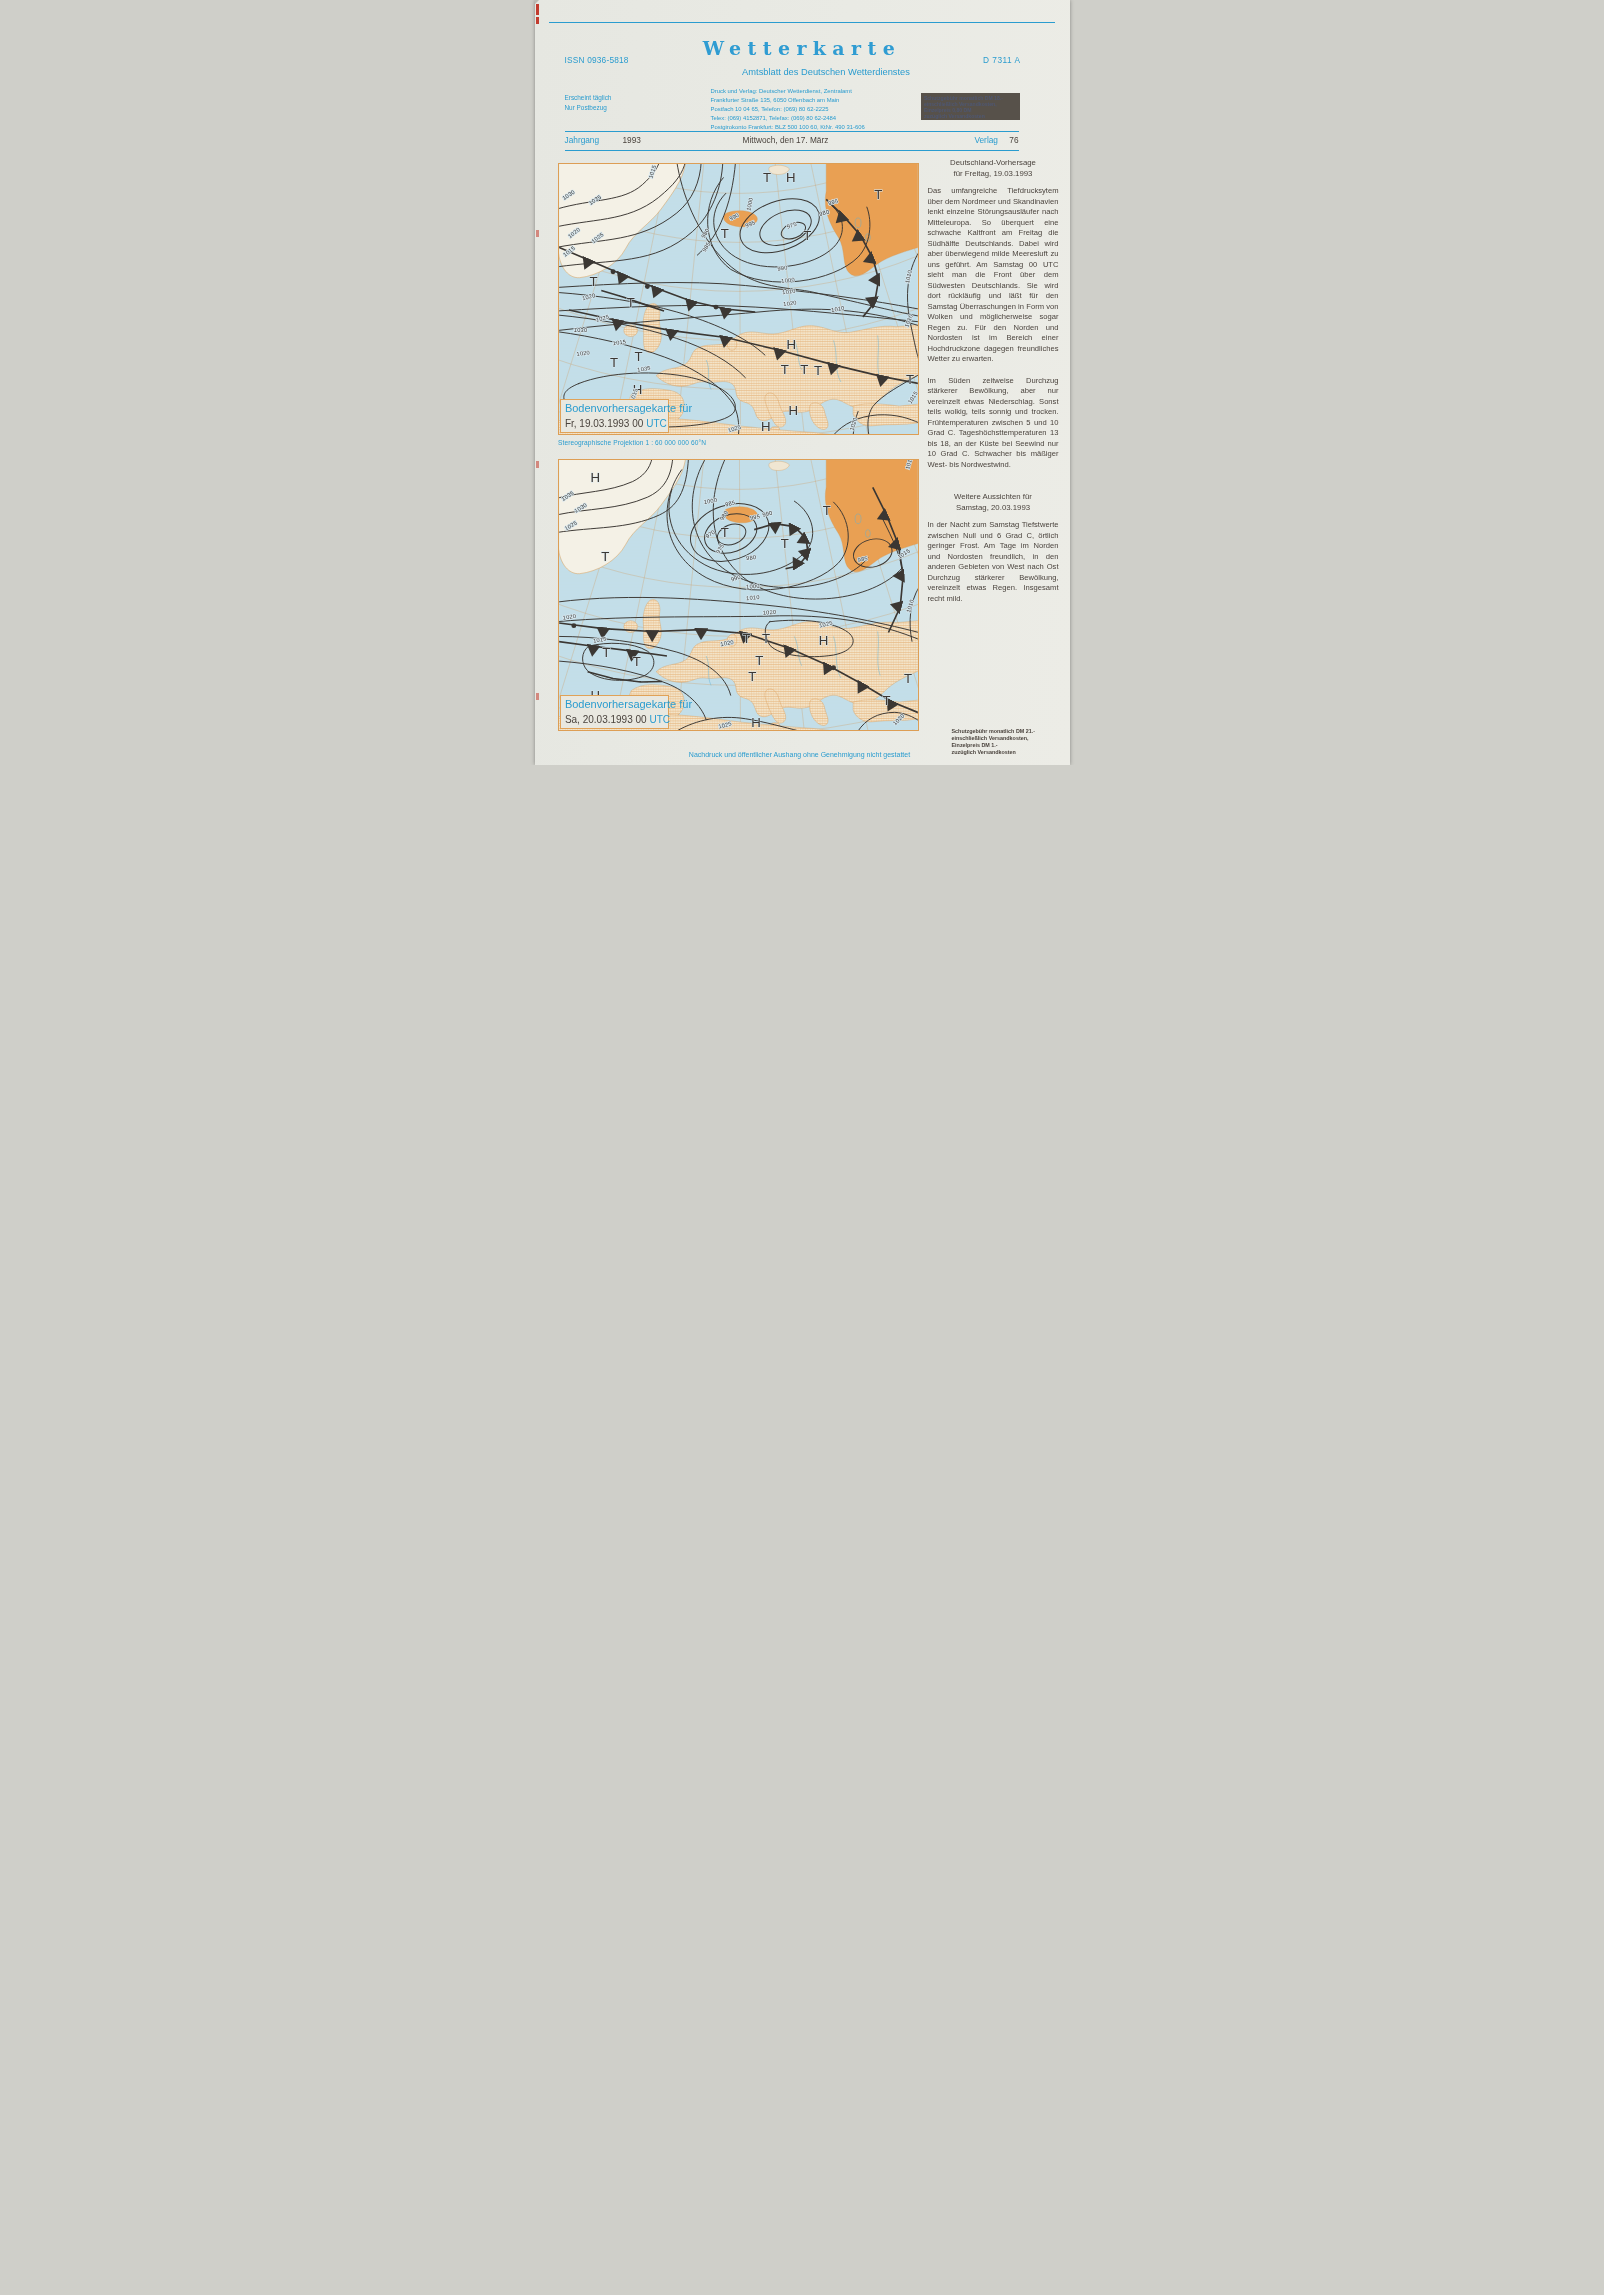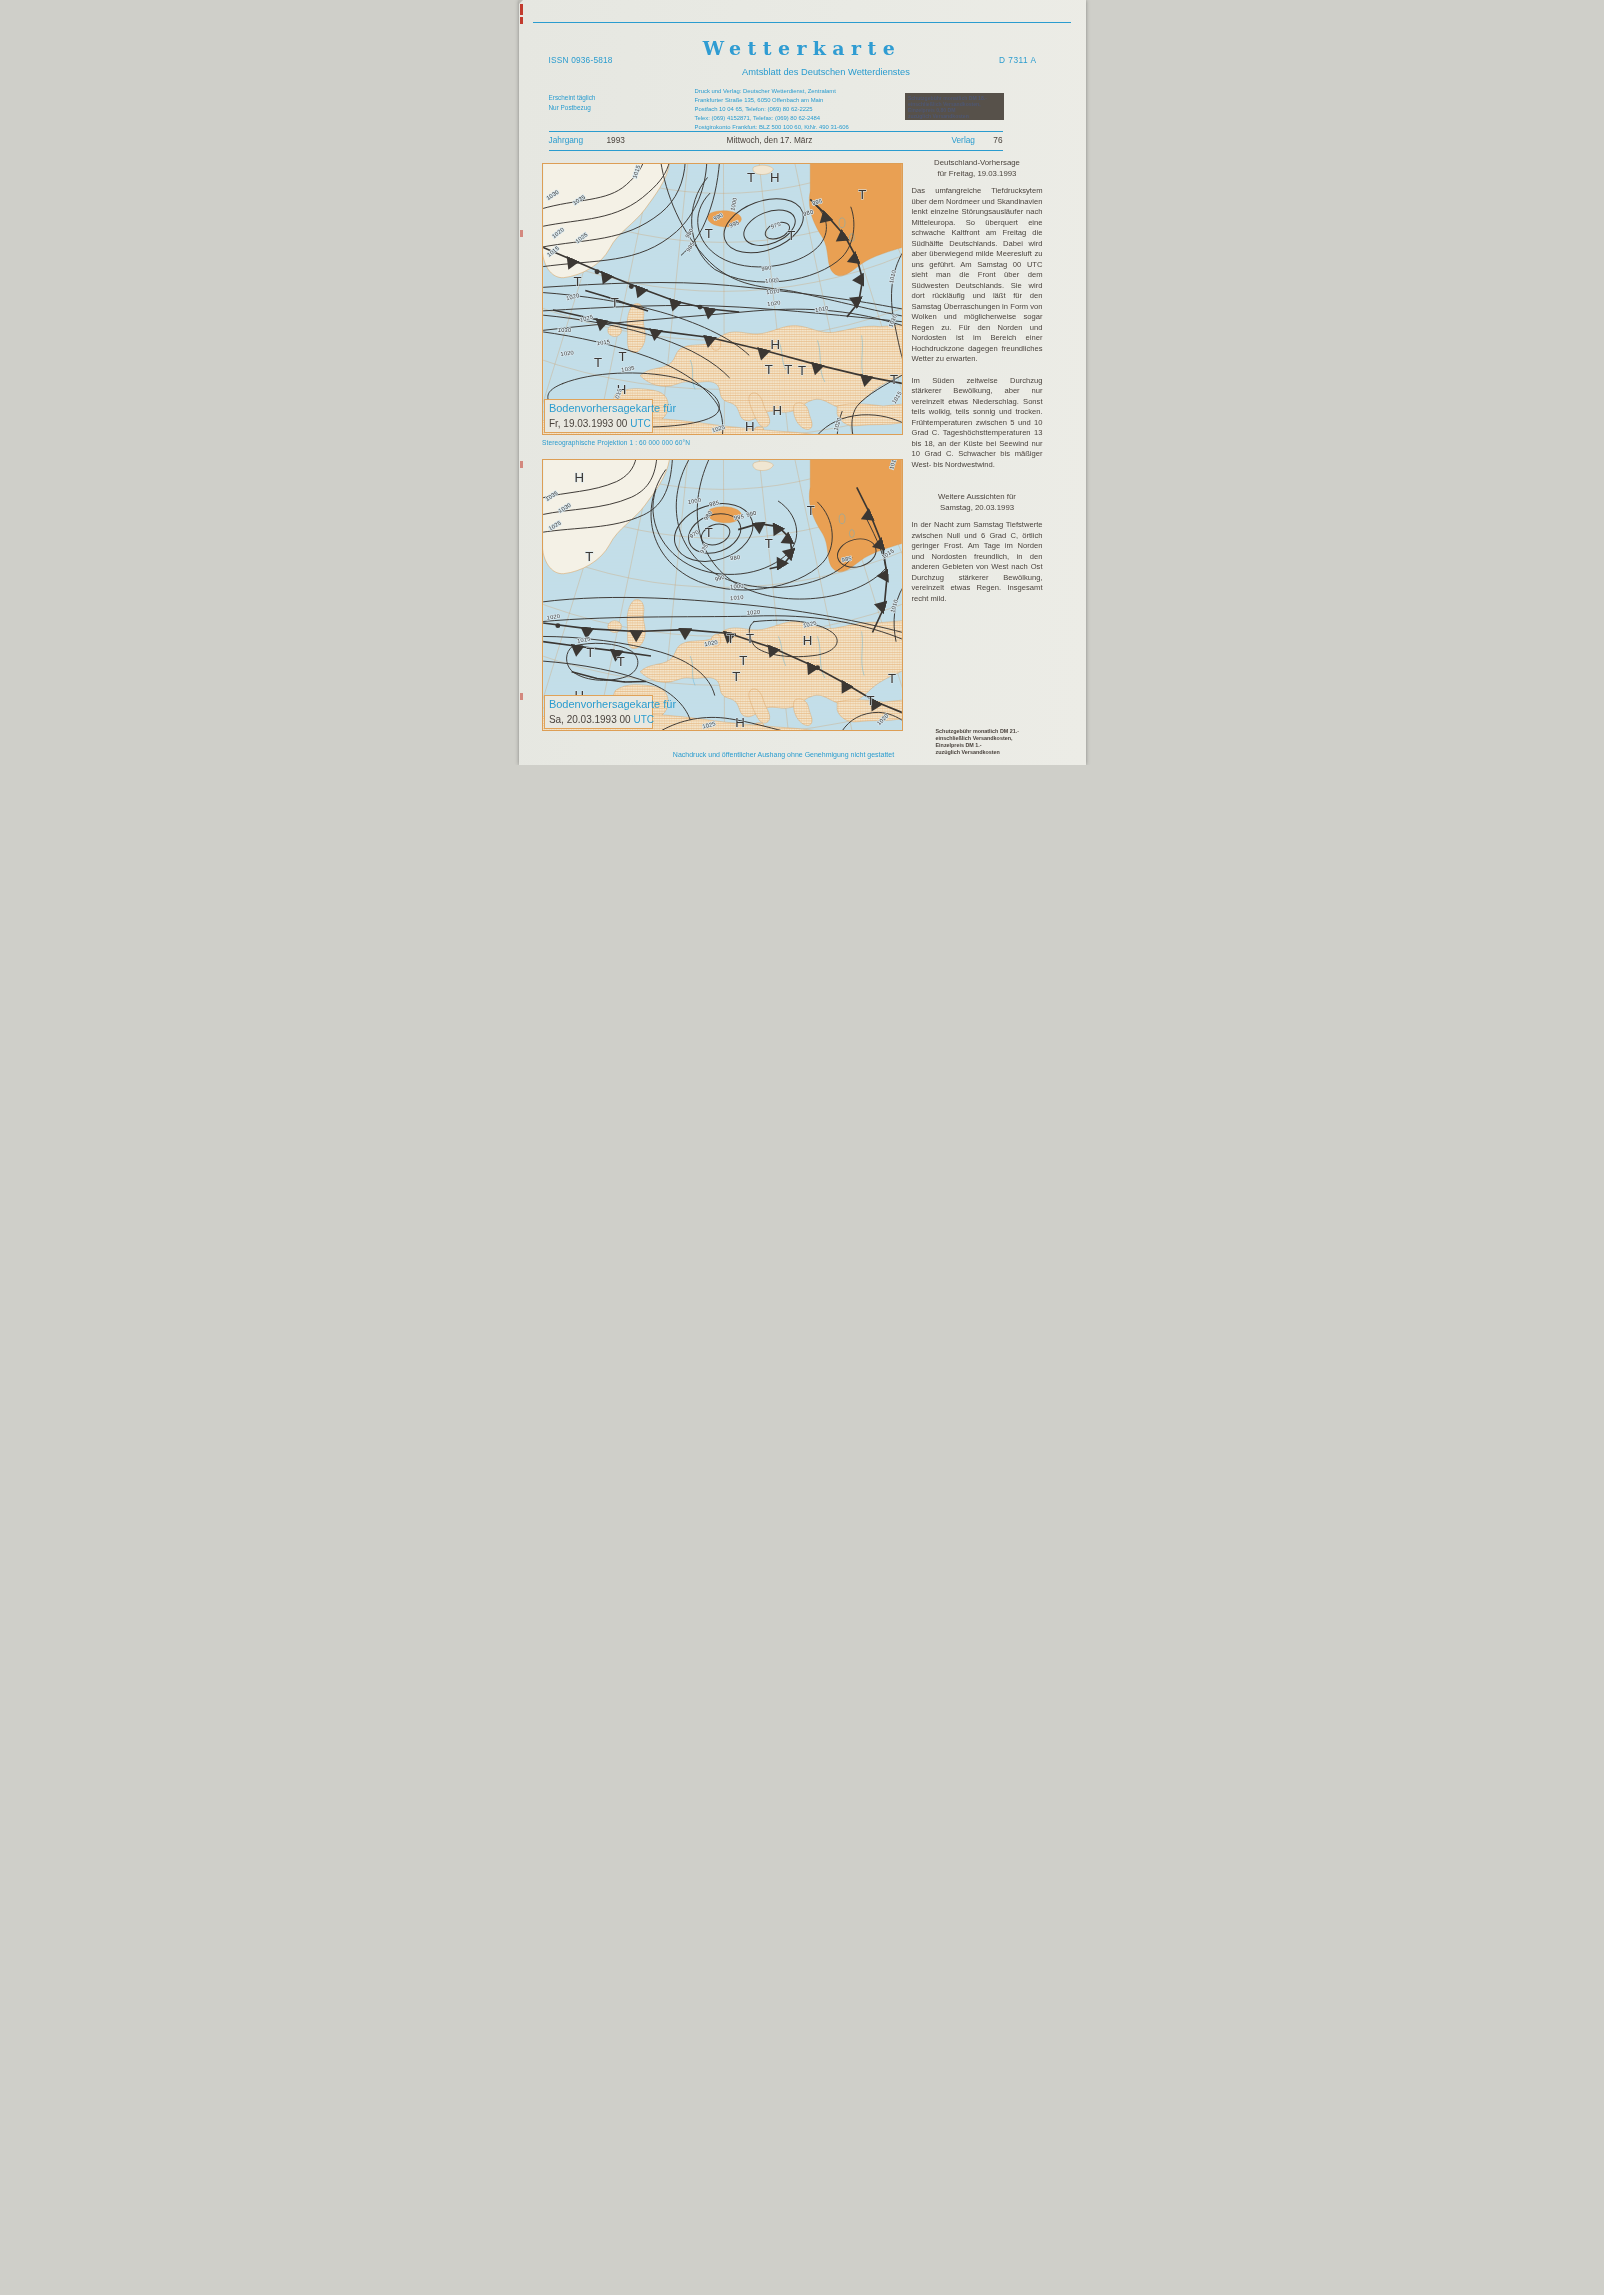--- a/index.html
+++ b/index.html
@@ -1,21 +1,20 @@
 <!DOCTYPE html>
 <html lang="de" style="font-size:7.8px"><head>
 <meta charset="utf-8">
 <style>
   html,body{margin:0;padding:0;background:#cfcfc9;}
   .page{
     position:relative;width:535px;height:765px;margin:0 auto;
     background:linear-gradient(93deg,#e6e7e1 0%,#e9eae4 55%,#ecece6 100%);
     font-family:"Liberation Sans",sans-serif;color:#4a433d;overflow:hidden;
     box-shadow:0 0 3.9px rgba(0,0,0,.35);
-    padding-left:32px;
   }
   .blue{color:#2a9ccf;}
   .rule{position:absolute;height:1px;background:#2a9ccf;}
   .regmark{position:absolute;left:1px;width:3.4px;background:#c23b2e;}
   .regmark.faint{opacity:.55;}
   .corner-notch{position:absolute;top:0;left:0;width:0;height:0;
     border-top:4.4px solid #a8a8a2;border-right:4.4px solid transparent;opacity:.7;}
 
   
   .issn{position:absolute;left:30px;top:55px;font-size:8.3px;letter-spacing:0.2px;}
@@ -114,21 +113,21 @@
 
   <div class="rule" style="left:30px;width:454px;top:131px;"></div>
   <div class="daterow">
     <div class="vol">
       <span class="blue">Jahrgang</span>
       <span class="dark" style="margin-left:21px;">1993</span>
     </div>
     <div class="mid dark">Mittwoch, den 17. März</div>
     <div class="num">
       <span class="blue">Verlag</span>
-      <span class="dark" style="margin-left:16px;">76</span>
+      <span class="dark" style="margin-left:9px;">76</span>
     </div>
   </div>
   <div class="rule" style="left:30px;width:454px;top:150px;"></div>
 
   <svg width="0" height="0" style="position:absolute" aria-hidden="true">
     <defs>
       <pattern id="sea" width="4" height="3" patternUnits="userSpaceOnUse">
         <rect width="4" height="3" fill="#d3e6ee"></rect>
         <line x1="0" y1="1.5" x2="4" y2="1.5" stroke="#96c5da" stroke-width="0.9"></line>
       </pattern>

